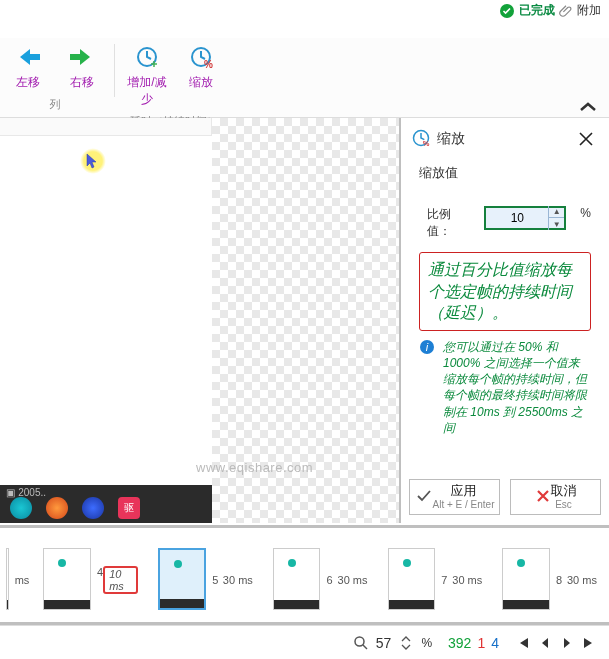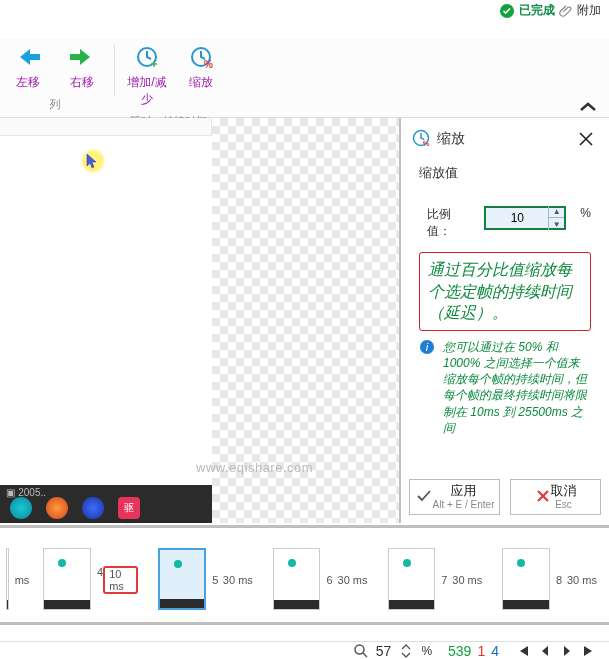--- a/index.html
+++ b/index.html
@@ -63,24 +63,24 @@
 .frames { position:absolute; left:0; right:0; bottom:34px; height:100px; border-top:3px solid #bfbfbf; border-bottom:3px solid #bfbfbf; background:#fff; display:flex; overflow:hidden; padding:8px 6px 0 6px; gap:14px;}
 .frame { width:112px; display:flex; flex-direction:row; align-items:center;}
 .frame .th { width:100%; height:62px; border:1px solid #ccc; background:#fff; position:relative; }
 .frame.sel .th { border:2px solid #4aa3e0; background:#dff0fb; }
 .frame .th .dot{ position:absolute; left:14px; top:10px; width:8px; height:8px; border-radius:50%; background:#17b7a5;}
 .frame .th .bar{ position:absolute; left:0; bottom:0; right:0; height:9px; background:#2b2b2b;}
 .frame .cap { display:flex; justify-content:space-between; width:100%; padding:2px 6px 0 6px; font-size:11px; color:#555;}
 .frame.first { width:26px; }
 .frame.first .th{height:62px;}
 .frame.first .cap{justify-content:flex-end; padding-right:0;}
-.redbox { border:2px solid #e03a3a; border-radius:3px; padding:0 4px;}
-
-
-.status { position:absolute; left:0; right:0; bottom:0; height:18px; border-top:1px solid #ddd; display:flex; align-items:center; padding:1px 10px; gap:6px; }
+.redbox { border:2px solid #e03a3a; border-radius:3px; padding:0 4px;font-style:italic;}
+
+
+.status { position:absolute; left:0; right:0; bottom:0; height:34px; border-top:1px solid #ddd; display:flex; align-items:center; padding:1px 10px; gap:6px; }
 .status .fill{ flex:1; }
 .status .s-ico{ width:18px; height:18px; display:inline-flex; align-items:center; justify-content:center; color:#555;}
 .status .num { font-size:14px; }
 .status .g { color:#12a23a; } .status .r{ color:#e03333;} .status .b{color:#1670c8;}
 .status .nav { display:flex; gap:2px; margin-left:8px;}
 .status .nav div{ width:20px; height:18px; border:none; display:flex; align-items:center; justify-content:center; cursor:pointer; color:#3a3a3a;}
 </style>
 </head>
 <body>
 
@@ -306,21 +306,21 @@
         <path d="M10 10 L14 14" stroke="#555" stroke-width="1.5"></path>
       </svg>
     </span>
   <span class="num">57</span>
   <span class="s-ico">
       <svg width="10" height="14" viewBox="0 0 10 14">
         <path d="M1 5 L5 1 L9 5 M1 9 L5 13 L9 9" stroke="#555" stroke-width="1.3" fill="none"></path>
       </svg>
     </span>
   <span>%</span>
-  <span class="num g" style="margin-left:10px;">539</span>
+  <span class="num g" style="margin-left:10px;">392</span>
   <span class="num r">1</span>
   <span class="num b">4</span>
   <div class="nav">
     <div>
         <svg width="14" height="12" viewBox="0 0 14 12">
           <path d="M2 1 v10 M12 1 L4 6 L12 11 Z" fill="#333"></path>
         </svg>
       </div>
     <div>
         <svg width="12" height="12" viewBox="0 0 12 12">

